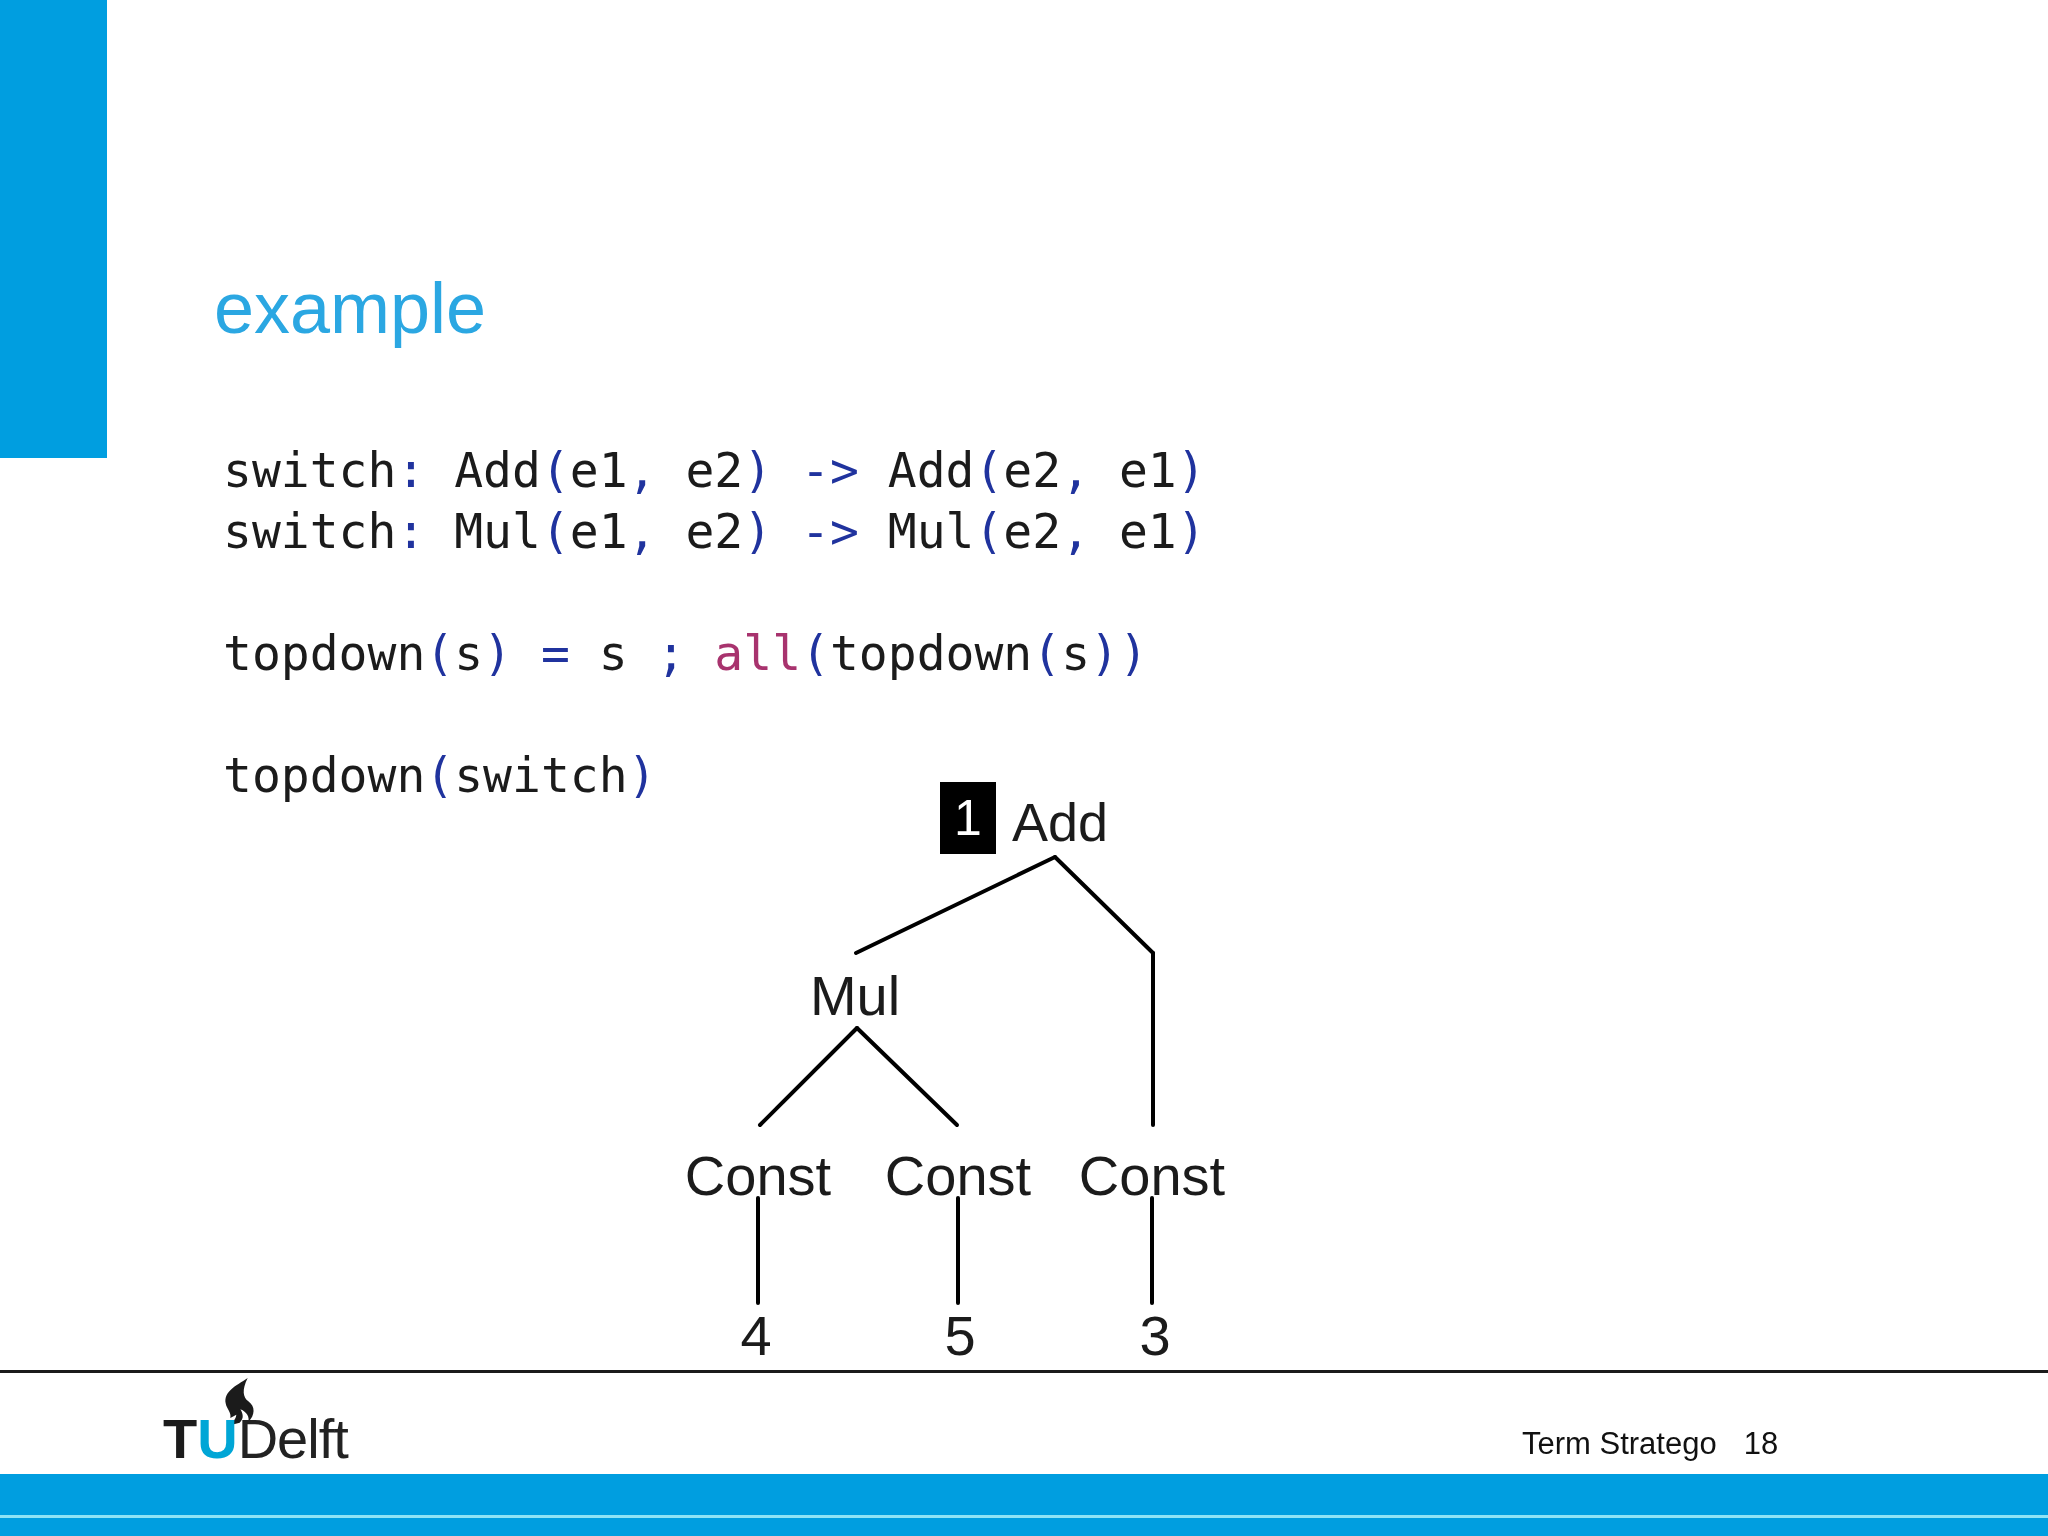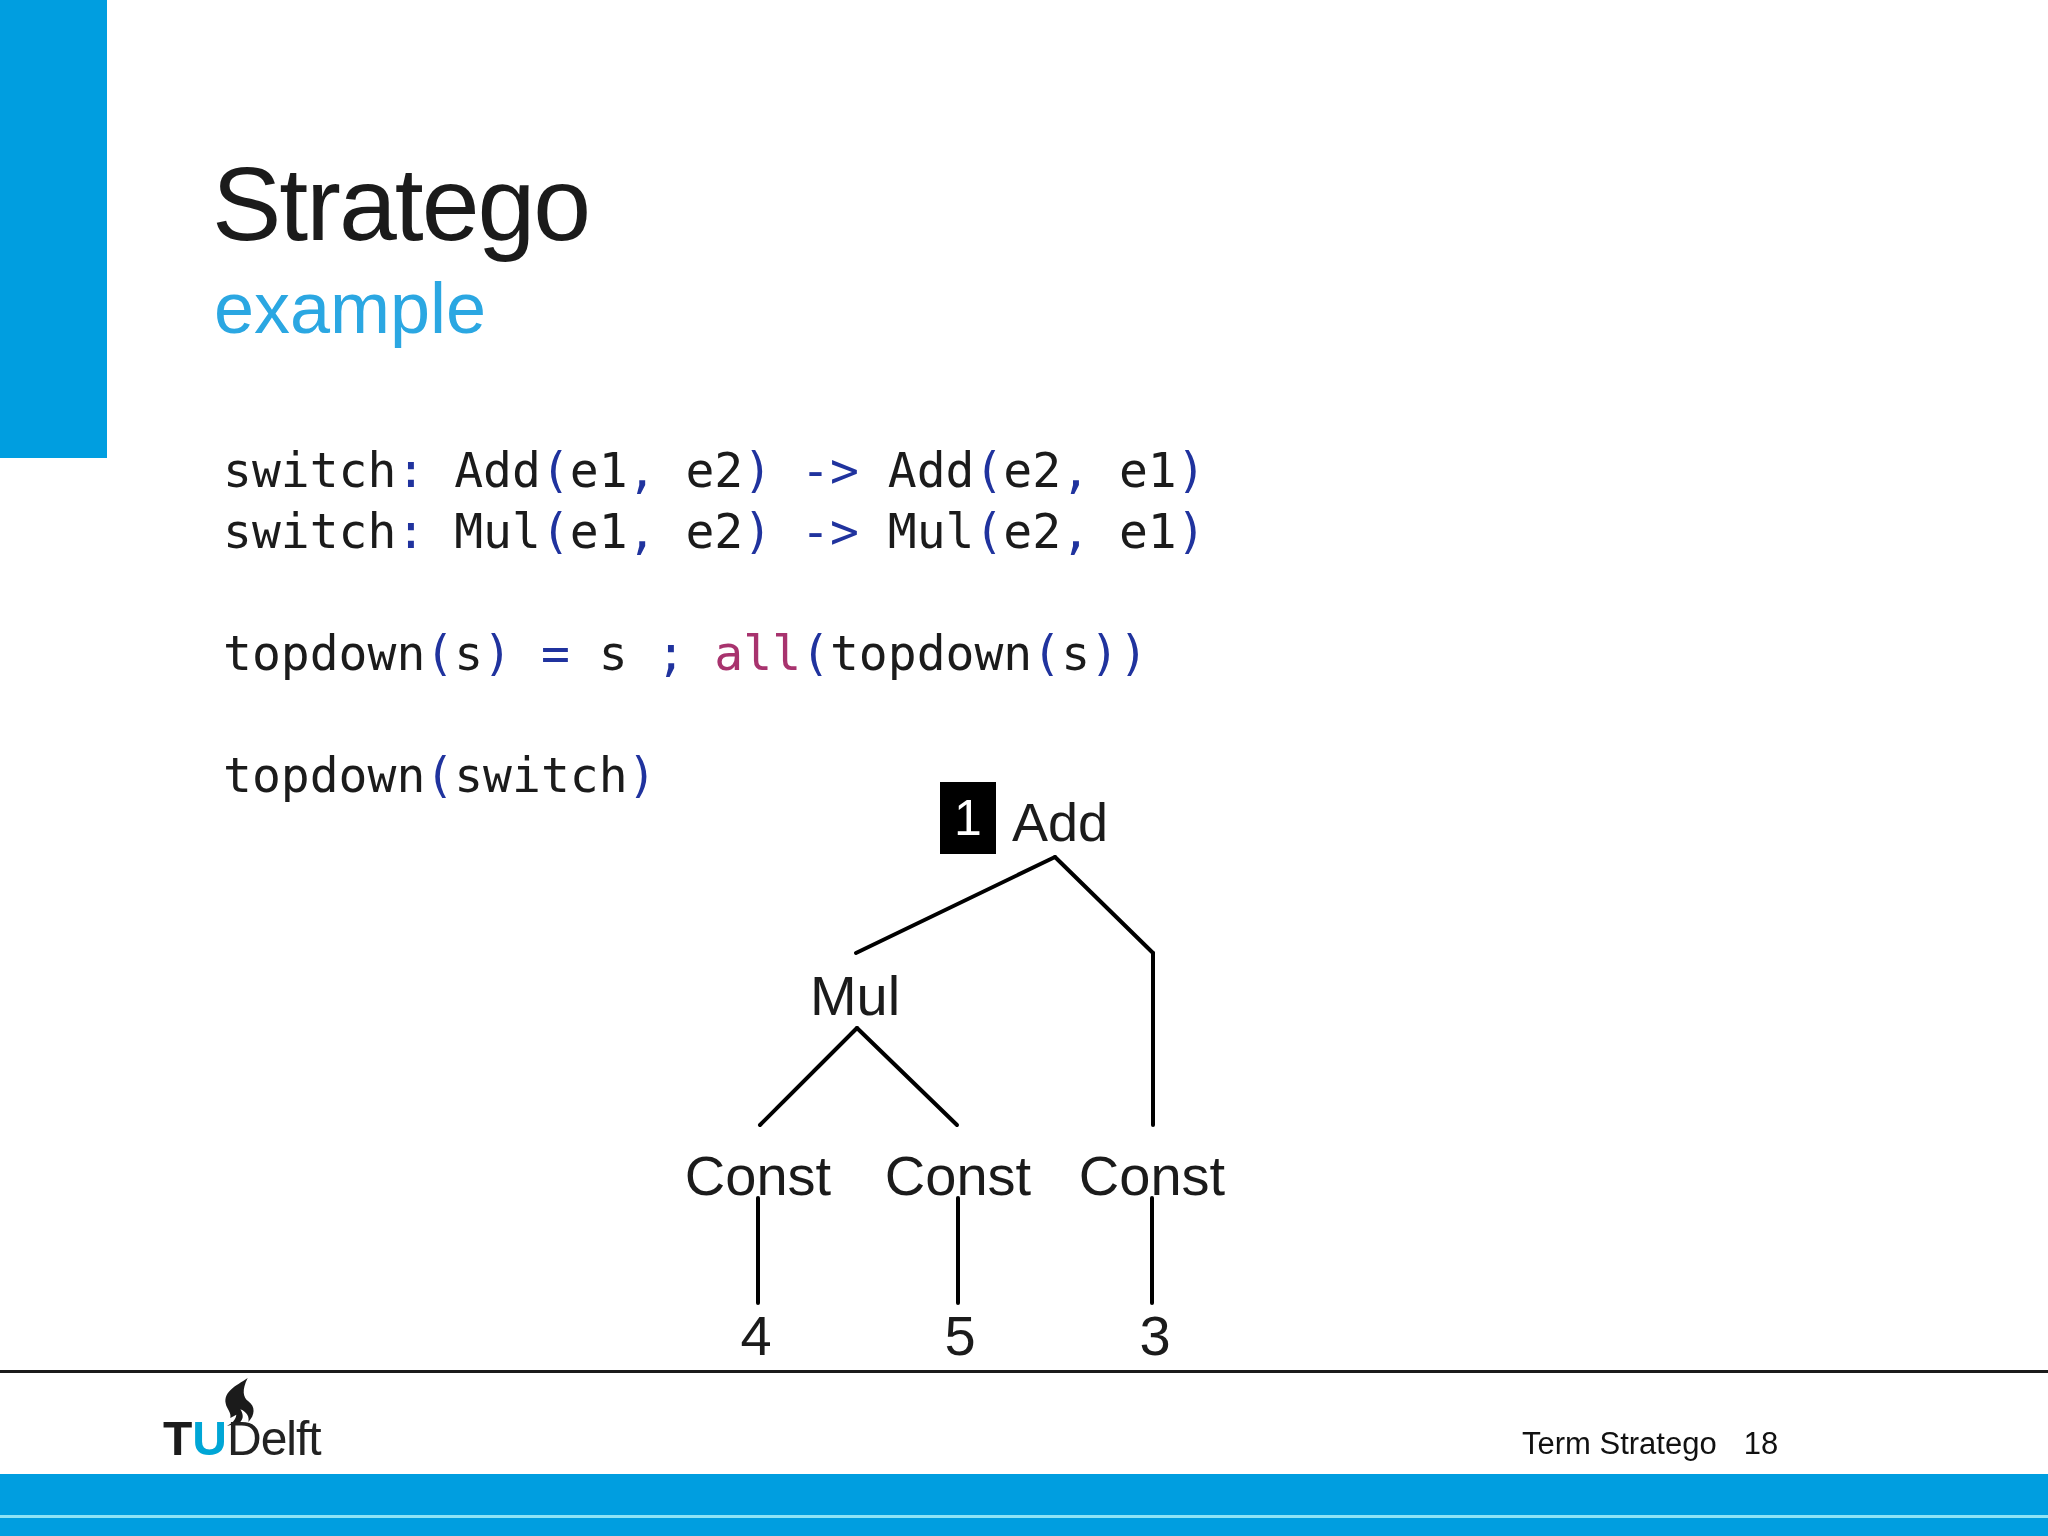--- a/index.html
+++ b/index.html
@@ -102,21 +102,21 @@
     width: 260px; height: 86px;
   }
   .logo .flame {
     position: absolute;
     left: 42px; top: 0;
     width: 56px; height: 48px;
   }
   .logo-text {
     position: absolute;
     left: 0; top: 36px;
-    font-size: 48px;
+    font-size: 56px;
     line-height: 50px;
     white-space: nowrap;
   }
   .logo-t { font-weight: 700; color: #1b1b1b; }
   .logo-u { font-weight: 700; color: var(--c-logo-blue, #00A6D6); }
   .logo-rest { font-weight: 400; color: #222; letter-spacing: -1px; }
 
   .footer-right {
     position: absolute;
     left: 1522px; top: 1426px;
@@ -141,21 +141,20 @@
     background: var(--c-bar-line, #8FE3F5);
   }
 </style>
 </head>
 <body>
 
 <div class="stage">
 
   <div class="left-bar"></div>
 
-  <div class="title">Stratego</div>
   <div class="subtitle">example</div>
 
   <div class="code-block"><div class="code-line"><span class="tok-plain">switch</span><span class="tok-punct">:</span><span class="tok-plain"> </span><span class="tok-plain">Add</span><span class="tok-punct">(</span><span class="tok-plain">e1</span><span class="tok-punct">,</span><span class="tok-plain"> </span><span class="tok-plain">e2</span><span class="tok-punct">)</span><span class="tok-plain"> </span><span class="tok-punct">-&gt;</span><span class="tok-plain"> </span><span class="tok-plain">Add</span><span class="tok-punct">(</span><span class="tok-plain">e2</span><span class="tok-punct">,</span><span class="tok-plain"> </span><span class="tok-plain">e1</span><span class="tok-punct">)</span></div><div class="code-line"><span class="tok-plain">switch</span><span class="tok-punct">:</span><span class="tok-plain"> </span><span class="tok-plain">Mul</span><span class="tok-punct">(</span><span class="tok-plain">e1</span><span class="tok-punct">,</span><span class="tok-plain"> </span><span class="tok-plain">e2</span><span class="tok-punct">)</span><span class="tok-plain"> </span><span class="tok-punct">-&gt;</span><span class="tok-plain"> </span><span class="tok-plain">Mul</span><span class="tok-punct">(</span><span class="tok-plain">e2</span><span class="tok-punct">,</span><span class="tok-plain"> </span><span class="tok-plain">e1</span><span class="tok-punct">)</span></div><div class="code-line"></div><div class="code-line"><span class="tok-plain">topdown</span><span class="tok-punct">(</span><span class="tok-plain">s</span><span class="tok-punct">)</span><span class="tok-plain"> </span><span class="tok-punct">=</span><span class="tok-plain"> </span><span class="tok-plain">s</span><span class="tok-plain"> </span><span class="tok-punct">;</span><span class="tok-plain"> </span><span class="tok-keyword">all</span><span class="tok-punct">(</span><span class="tok-plain">topdown</span><span class="tok-punct">(</span><span class="tok-plain">s</span><span class="tok-punct">))</span></div><div class="code-line"></div><div class="code-line"><span class="tok-plain">topdown</span><span class="tok-punct">(</span><span class="tok-plain">switch</span><span class="tok-punct">)</span></div></div>
 
   <svg class="tree-svg" viewBox="0 0 2048 1536" xmlns="http://www.w3.org/2000/svg">
     <g stroke="#000000" stroke-width="4" stroke-linecap="round" fill="none">
       <line x1="1055" y1="857" x2="856" y2="953"></line>
       <line x1="1055" y1="857" x2="1153" y2="953"></line>
       <line x1="1153" y1="953" x2="1153" y2="1125"></line>
       <line x1="857" y1="1028" x2="760" y2="1125"></line>

